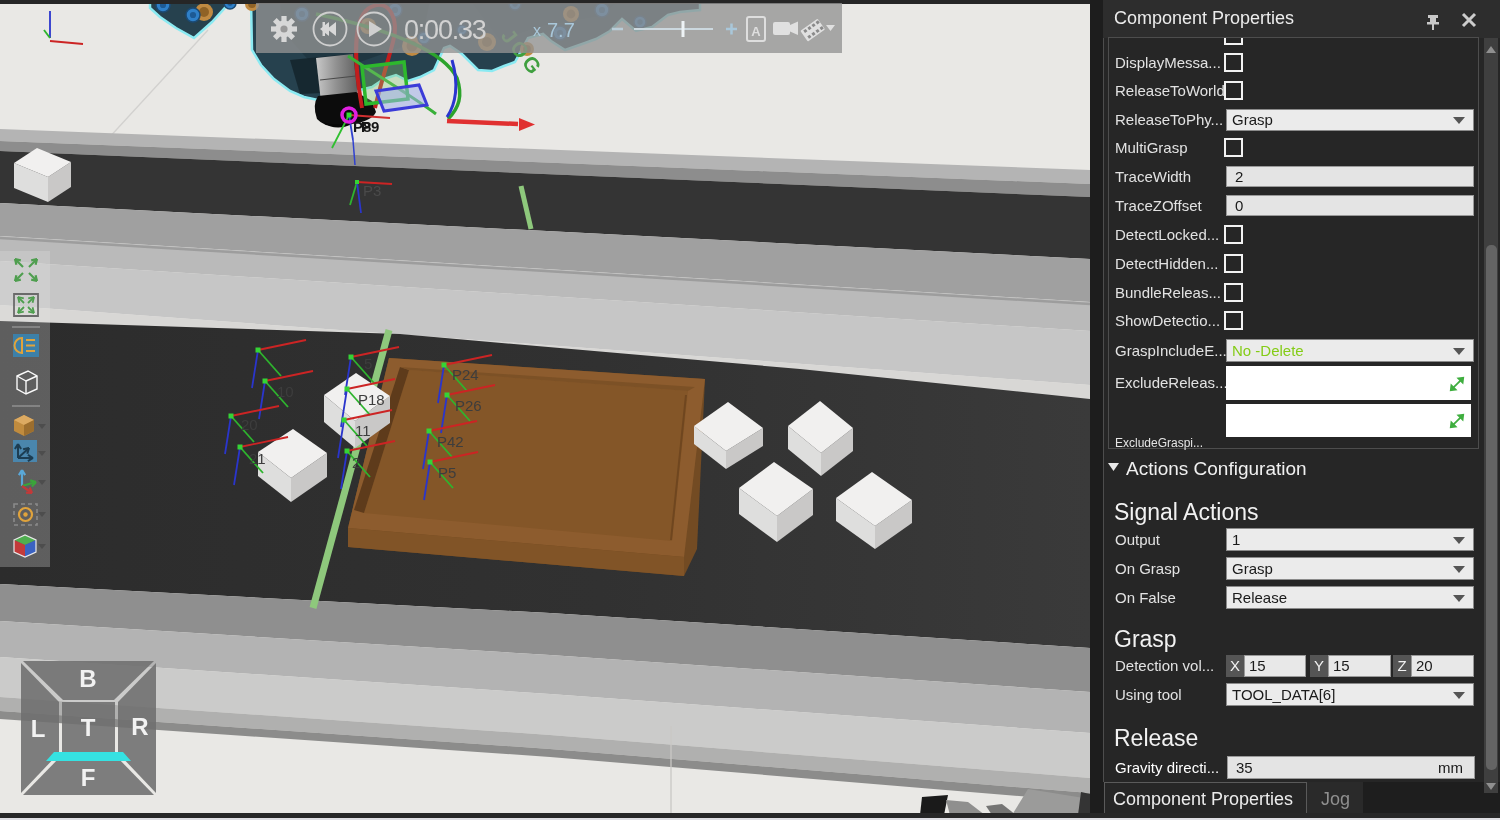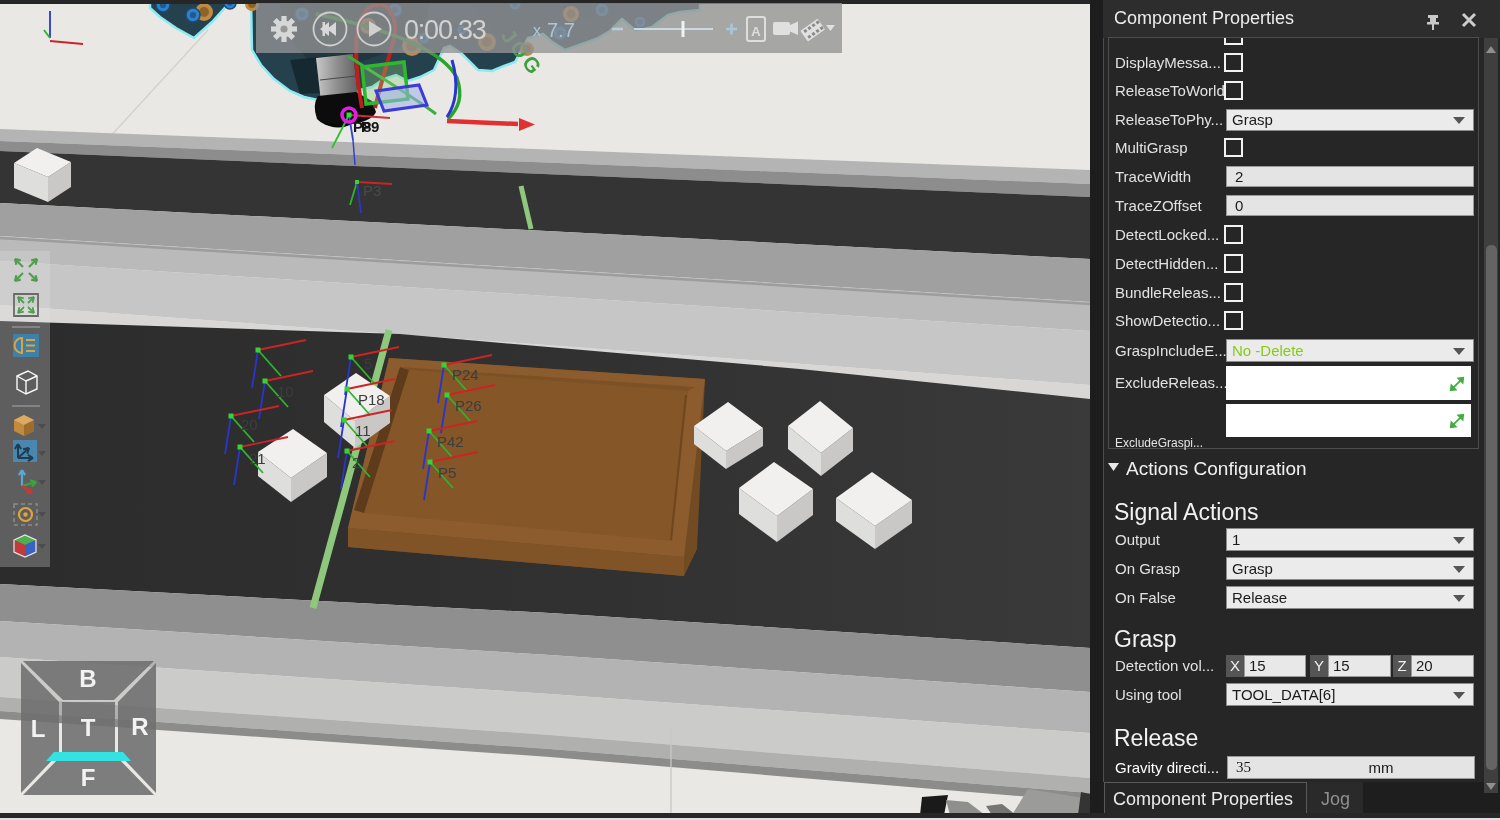--- a/index.html
+++ b/index.html
@@ -434,22 +434,22 @@
     <div style="position:absolute;left:1416px;top:655px;width:55px;height:22px;line-height:22px;font-size:15px;color:#1a1a1a;">20</div>
     <div style="position:absolute;left:1115px;top:683px;width:112px;height:23px;line-height:23px;font-size:15px;color:#e2e2e2;white-space:nowrap;">Using tool</div>
     <div style="position:absolute;left:1226px;top:683px;width:248px;height:23px;background:#ebebeb;box-sizing:border-box;border:1px solid #8a8a8a;"></div>
     <div style="position:absolute;left:1232px;top:683px;width:218px;height:23px;line-height:23px;font-size:15px;color:#1a1a1a;overflow:hidden;white-space:nowrap;">TOOL_DATA[6]</div>
     <svg style="position:absolute;left:1452px;top:691.5px" width="14" height="8">
       <polygon points="1,0 13,0 7,7" fill="#555"></polygon>
     </svg>
     <div style="position:absolute;left:1114px;top:725px;height:26px;line-height:26px;font-size:23px;color:#f2f2f2;">Release</div>
     <div style="position:absolute;left:1115px;top:756px;width:112px;height:23px;line-height:23px;font-size:15px;color:#ffffff;white-space:nowrap;">Gravity directi...</div>
     <div style="position:absolute;left:1227px;top:756px;width:248px;height:23px;background:#e4e4e4;box-sizing:border-box;border:1px solid #999;"></div>
-    <div style="position:absolute;left:1236px;top:756px;width:230px;height:23px;line-height:23px;font-size:15px;color:#1a1a1a;font-family:Liberation Serif, serif;">35</div>
-    <div style="position:absolute;left:1227px;top:756px;width:236px;height:23px;line-height:23px;font-size:15px;color:#1a1a1a;text-align:center;padding-left:36px;">mm</div>
+    <div style="position:absolute;left:1236px;top:756px;width:230px;height:23px;line-height:23px;font-size:15px;color:#1a1a1a;">35</div>
+    <div style="position:absolute;left:1227px;top:756px;width:236px;height:23px;line-height:23px;font-size:15px;color:#1a1a1a;text-align:right;">mm</div>
     <div style="position:absolute;left:1103px;top:782px;width:397px;height:33px;background:#1e1e1e;"></div>
     <div style="position:absolute;left:1104px;top:782px;width:203px;height:32px;background:#262626;border:1px solid #5a5a5a;border-bottom:none;box-sizing:border-box;"></div>
     <div style="position:absolute;left:1113px;top:787px;width:190px;height:24px;line-height:24px;font-size:18px;color:#ececec;">Component Properties</div>
     <div style="position:absolute;left:1307px;top:782px;width:56px;height:32px;background:#2a2a2a;"></div>
     <div style="position:absolute;left:1321px;top:787px;width:40px;height:24px;line-height:24px;font-size:18px;color:#8f8f8f;">Jog</div>
     <div style="position:absolute;left:1484px;top:38px;width:14px;height:755px;background:#3f3f3f;"></div>
     <svg style="position:absolute;left:1485px;top:45px" width="12" height="10">
       <polygon points="6,1 11,8 1,8" fill="#8f8f8f"></polygon>
     </svg>
     <div style="position:absolute;left:1485.5px;top:245px;width:11px;height:525px;background:#646464;border-radius:5px;"></div>

